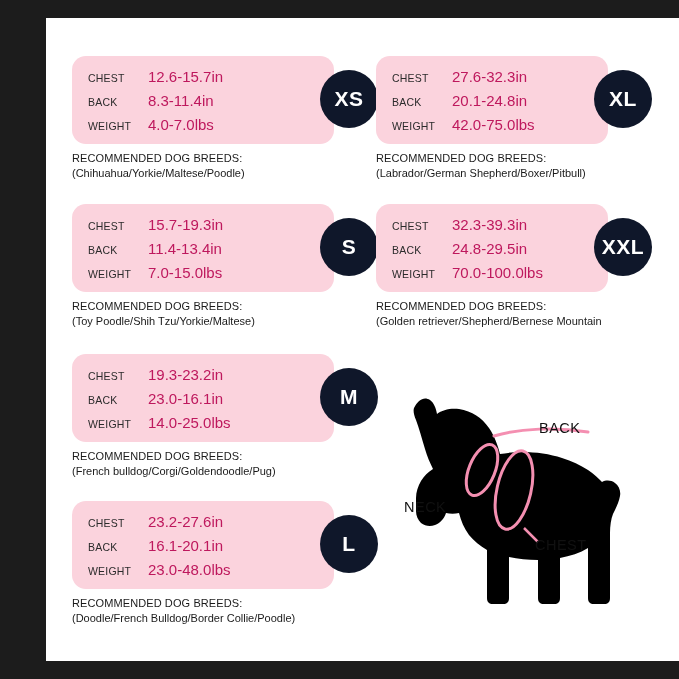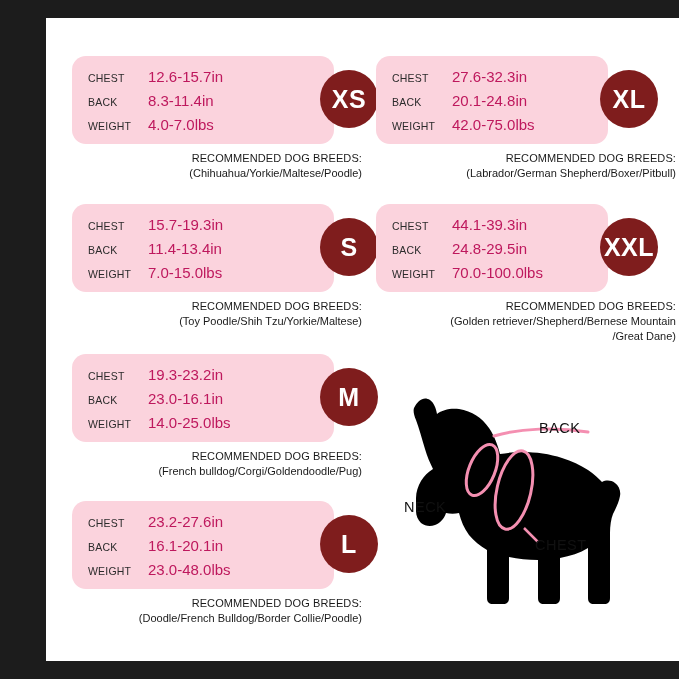--- a/index.html
+++ b/index.html
@@ -64,35 +64,35 @@
   .row .val {
     font-size: 15px;
     color: #be185d;
   }
   .badge {
     position: absolute;
     top: 14px;
     width: 58px;
     height: 58px;
     border-radius: 50%;
-    background: #7f1d1d;
+    background: #0f172a;
     color: #ffffff;
-    font-size: 25px;
+    font-size: 21px;
     font-weight: bold;
     display: flex;
     align-items: center;
     justify-content: center;
     letter-spacing: .5px;
   }
   .badge.left-pos { left: 248px; }
-  .badge.right-pos { left: 224px; }
+  .badge.right-pos { left: 218px; }
 
   .breeds {
     margin-top: 7px;
-    text-align: right;
+    text-align: left;
     font-size: 11px;
     color: #1a1a1a;
     line-height: 1.35;
   }
   .breeds .t1 { letter-spacing: .1px; }
 
   
   .dog-area {
     position: absolute;
     left: 330px;
@@ -240,37 +240,36 @@
         <div class="t1">RECOMMENDED DOG BREEDS:</div>
         <div>(Labrador/German Shepherd/Boxer/Pitbull)</div>
       </div>
     </div>
 
     <div class="size-block" style="top:186px">
       <div class="card wide-r">
         <div class="rows">
           <div class="row">
             <span class="lbl">CHEST</span>
-            <span class="val">44.1-39.3in</span>
+            <span class="val">32.3-39.3in</span>
           </div>
           <div class="row">
             <span class="lbl">BACK</span>
             <span class="val">24.8-29.5in</span>
           </div>
           <div class="row">
             <span class="lbl">WEIGHT</span>
             <span class="val">70.0-100.0lbs</span>
           </div>
         </div>
         <div class="badge right-pos">XXL</div>
       </div>
       <div class="breeds">
         <div class="t1">RECOMMENDED DOG BREEDS:</div>
         <div>(Golden retriever/Shepherd/Bernese Mountain</div>
-        <div>/Great Dane)</div>
       </div>
     </div>
 
   </div>
 
   <div class="dog-area">
     <svg class="dog-svg" width="300" height="265" viewBox="0 0 300 265">
       <path fill="#000000" d="
         M38,38
         C42,30 48,26 54,30

